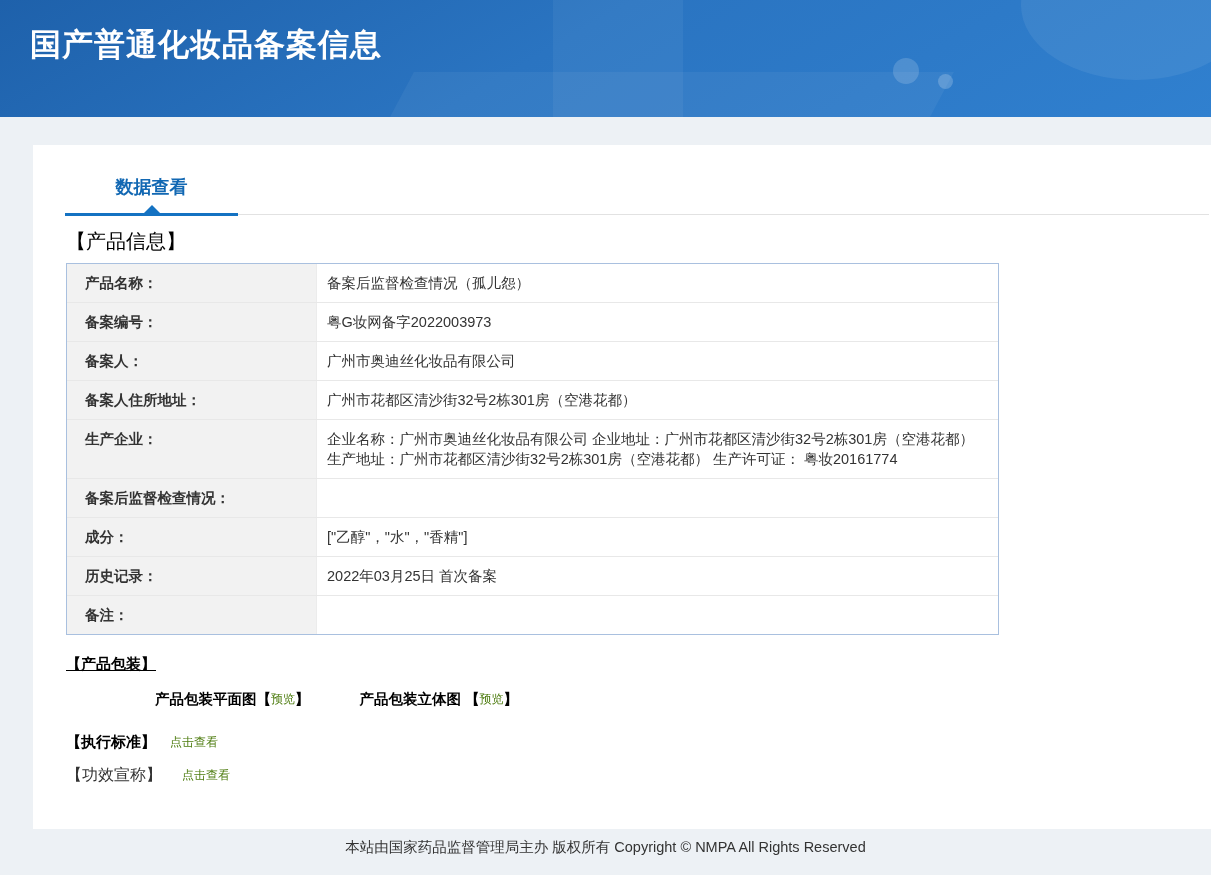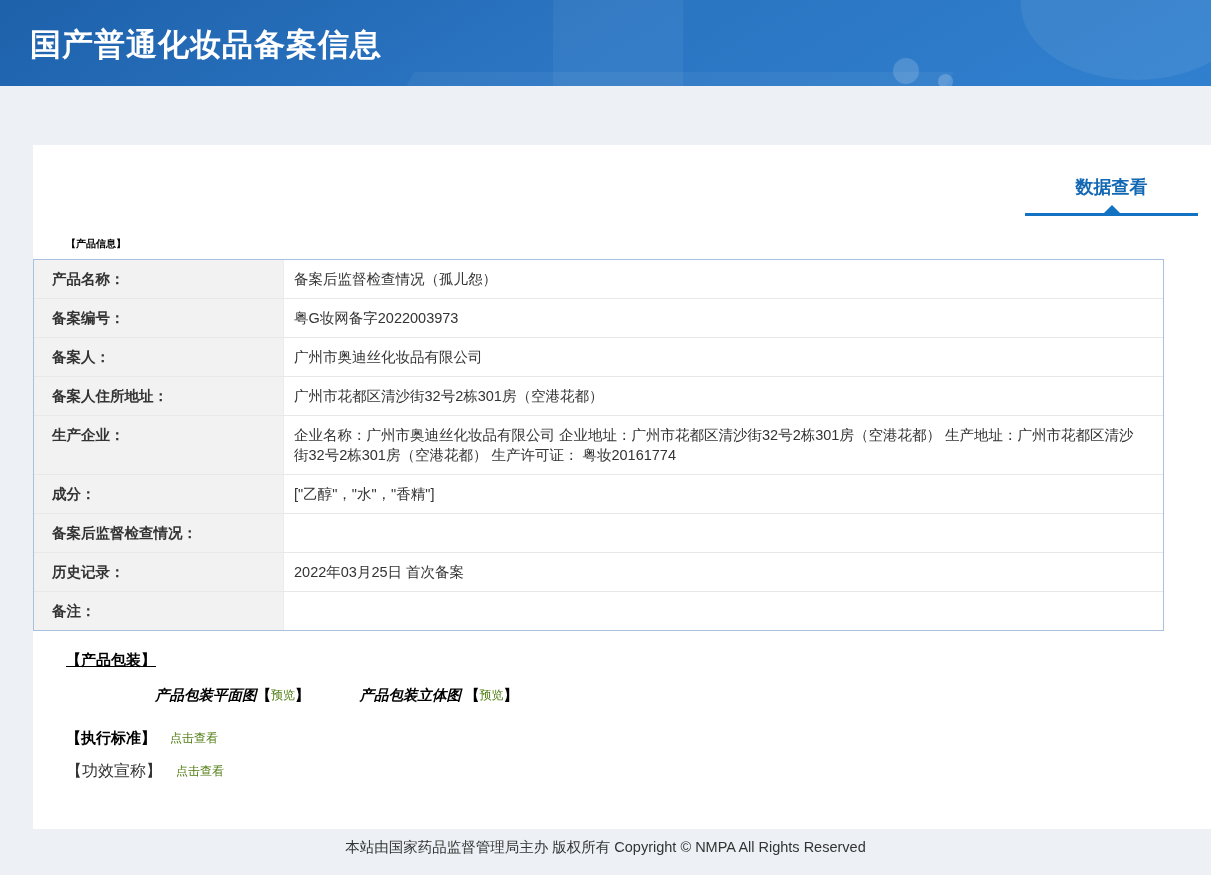--- a/index.html
+++ b/index.html
@@ -6,21 +6,21 @@
   html,body { width:1211px; height:875px; }
   body {
     font-family:"Liberation Sans","DejaVu Sans",sans-serif;
     background:#edf1f5;
     color:#333;
     position:relative;
     overflow:hidden;
   }
   
   .header {
-    height:86px;
+    height:117px;
     background:linear-gradient(150deg,#1e61ab 0%,#2a74c1 45%,#3080cf 100%);
     position:relative;
     overflow:hidden;
   }
   .header .band {
     position:absolute; left:553px; top:0; width:130px; height:117px;
     background:rgba(255,255,255,0.05);
   }
   .header .poly {
     position:absolute; left:390px; top:72px; width:540px; height:90px;
@@ -45,22 +45,21 @@
     color:#ffffff; font-size:31px; font-weight:bold; letter-spacing:1px;
   }
   
   .card {
     position:absolute; left:33px; top:145px; right:0; bottom:34px;
     background:#ffffff;
   }
   
   .tab-strip {
     display:flex; align-items:flex-end;
-    padding:30px 13px 0 32px;
-    flex-direction:column;
+    padding:30px 2px 0 32px;
   }
   .tab {
     width:173px; text-align:center;
     color:#1268b3; font-size:18px; font-weight:bold;
     padding-bottom:14px;
     border-bottom:3px solid #1472c2;
     position:relative;
     cursor:pointer;
   }
   .tab::after {
@@ -68,26 +67,26 @@
     width:0; height:0;
     border-left:8px solid transparent;
     border-right:8px solid transparent;
     border-bottom:8px solid #1472c2;
   }
   .tab-filler {
     flex:1; height:0; border-bottom:1px solid #e2e2e2; margin-bottom:1px;
   }
   
   .section-title {
-    margin:19px 0 8px 33px;
-    font-size:10px; font-weight:bold; color:#000;
+    margin:12px 0 8px 33px;
+    font-size:20px; font-weight:normal; color:#000;
   }
   
   .info-table {
-    width:1131px;
+    margin-left:33px; width:933px;
     border:1px solid #a9c0df;
   }
   .info-row { display:flex; border-bottom:1px solid #e8e8e8; }
   .info-row:last-child { border-bottom:none; }
   .cell-label {
     width:250px; flex:0 0 250px;
     background:#f2f2f2;
     font-weight:bold; font-size:14.5px; color:#333;
     padding:9px 10px 9px 18px;
     line-height:20px;
@@ -100,29 +99,29 @@
     line-height:20px;
   }
   
   .pkg-title { margin:20px 0 0 33px; font-size:15px; font-weight:bold; color:#000;text-decoration:underline; }
   .pkg-row {
     margin:16px 0 0 122px;
     display:flex; gap:50px;
     font-size:14.5px; color:#000;
   }
   .pkg-item { display:flex; align-items:center; }
-  .pkg-item .lbl { font-weight:bold;font-style:italic; }
+  .pkg-item .lbl { font-weight:bold; }
   .bracket { font-weight:bold; color:#000; }
   .pkg-item .bracket-open { margin-left:4px; }
   a.link {
     color:#4d7c0f; text-decoration:none; cursor:pointer; font-size:12px;
   }
   .std-row { margin:24px 16px 0 33px; display:flex; align-items:center; gap:14px; }
   .std-row .std-title { font-size:15px; font-weight:bold; color:#000; }
-  .eff-row { margin:13px 0 0 33px; display:flex; align-items:center; gap:14px; }
+  .eff-row { margin:13px 0 0 33px; display:flex; align-items:center; gap:20px; }
   
   .footer {
     position:absolute; left:0; bottom:0; width:100%; height:46px;
     background:#edf1f5;
     text-align:center; line-height:36px;
     font-size:14.5px; color:#333;
   }
 </style>
 </head>
 <body>
@@ -160,26 +159,26 @@
     </div>
     <div class="info-row">
       <div class="cell-label">备案人住所地址：</div>
       <div class="cell-value">广州市花都区清沙街32号2栋301房（空港花都）</div>
     </div>
     <div class="info-row">
       <div class="cell-label">生产企业：</div>
       <div class="cell-value">企业名称：广州市奥迪丝化妆品有限公司 企业地址：广州市花都区清沙街32号2栋301房（空港花都） 生产地址：广州市花都区清沙街32号2栋301房（空港花都） 生产许可证： 粤妆20161774</div>
     </div>
     <div class="info-row">
+      <div class="cell-label">备案后监督检查情况：</div>
+      <div class="cell-value"></div>
+    </div>
+    <div class="info-row">
       <div class="cell-label">成分：</div>
       <div class="cell-value">["乙醇"，"水"，"香精"]</div>
-    </div>
-    <div class="info-row">
-      <div class="cell-label">备案后监督检查情况：</div>
-      <div class="cell-value"></div>
     </div>
     <div class="info-row">
       <div class="cell-label">历史记录：</div>
       <div class="cell-value">2022年03月25日 首次备案</div>
     </div>
     <div class="info-row">
       <div class="cell-label">备注：</div>
       <div class="cell-value"></div>
     </div>
   </div>

